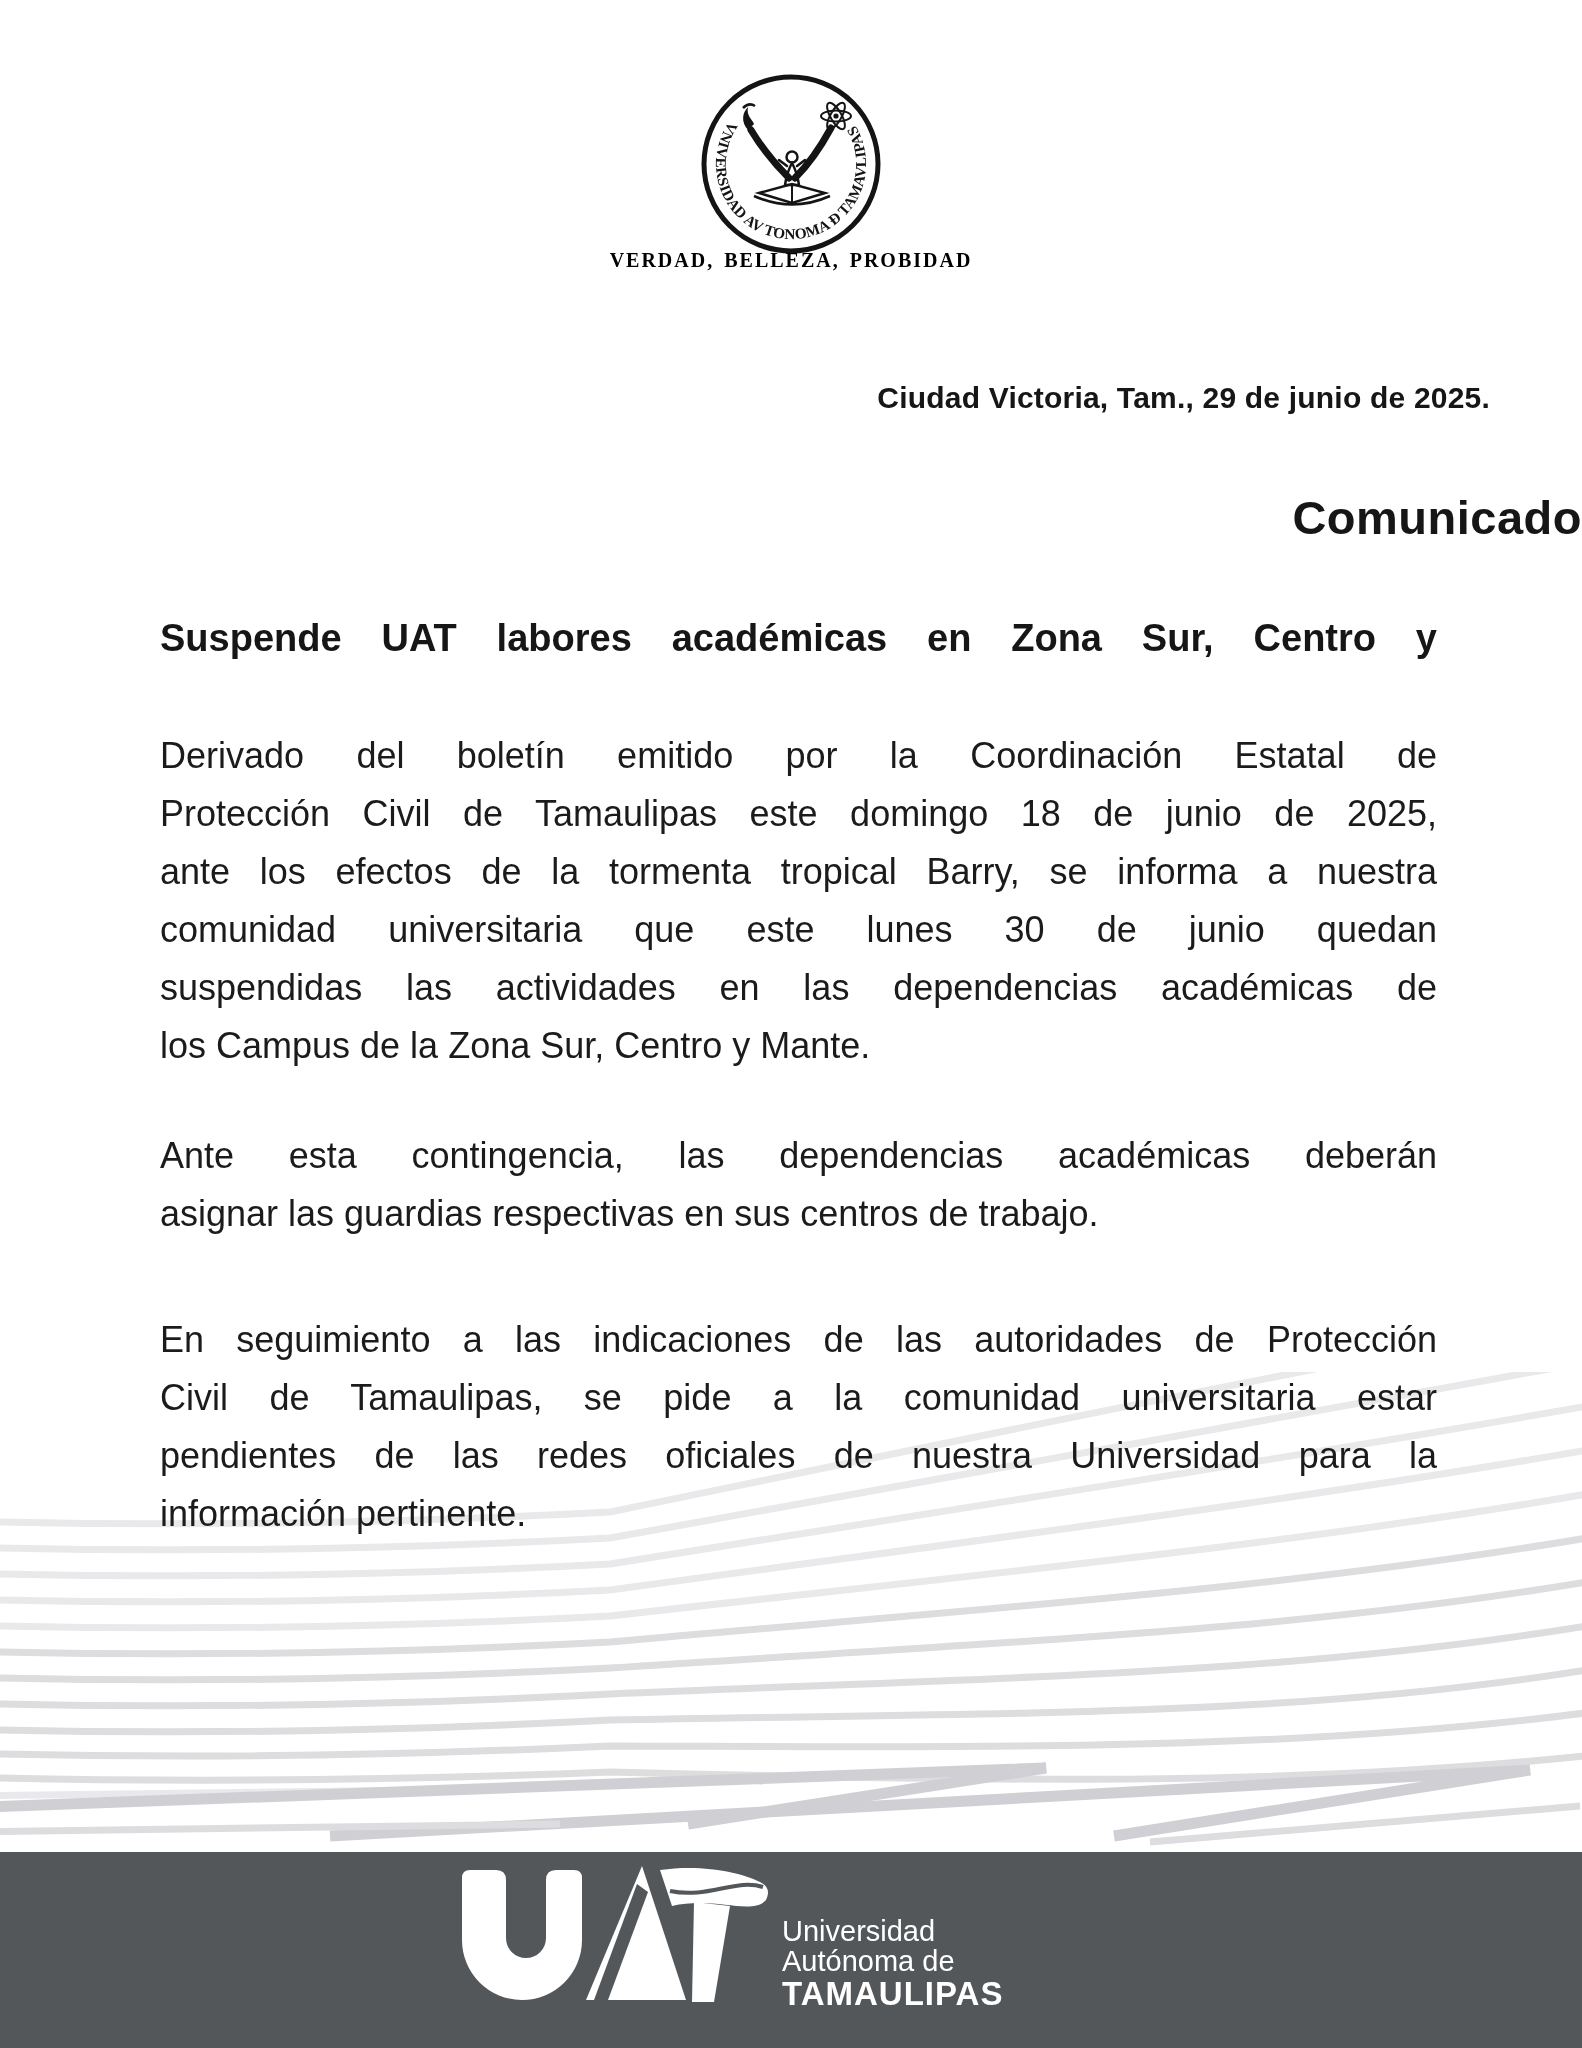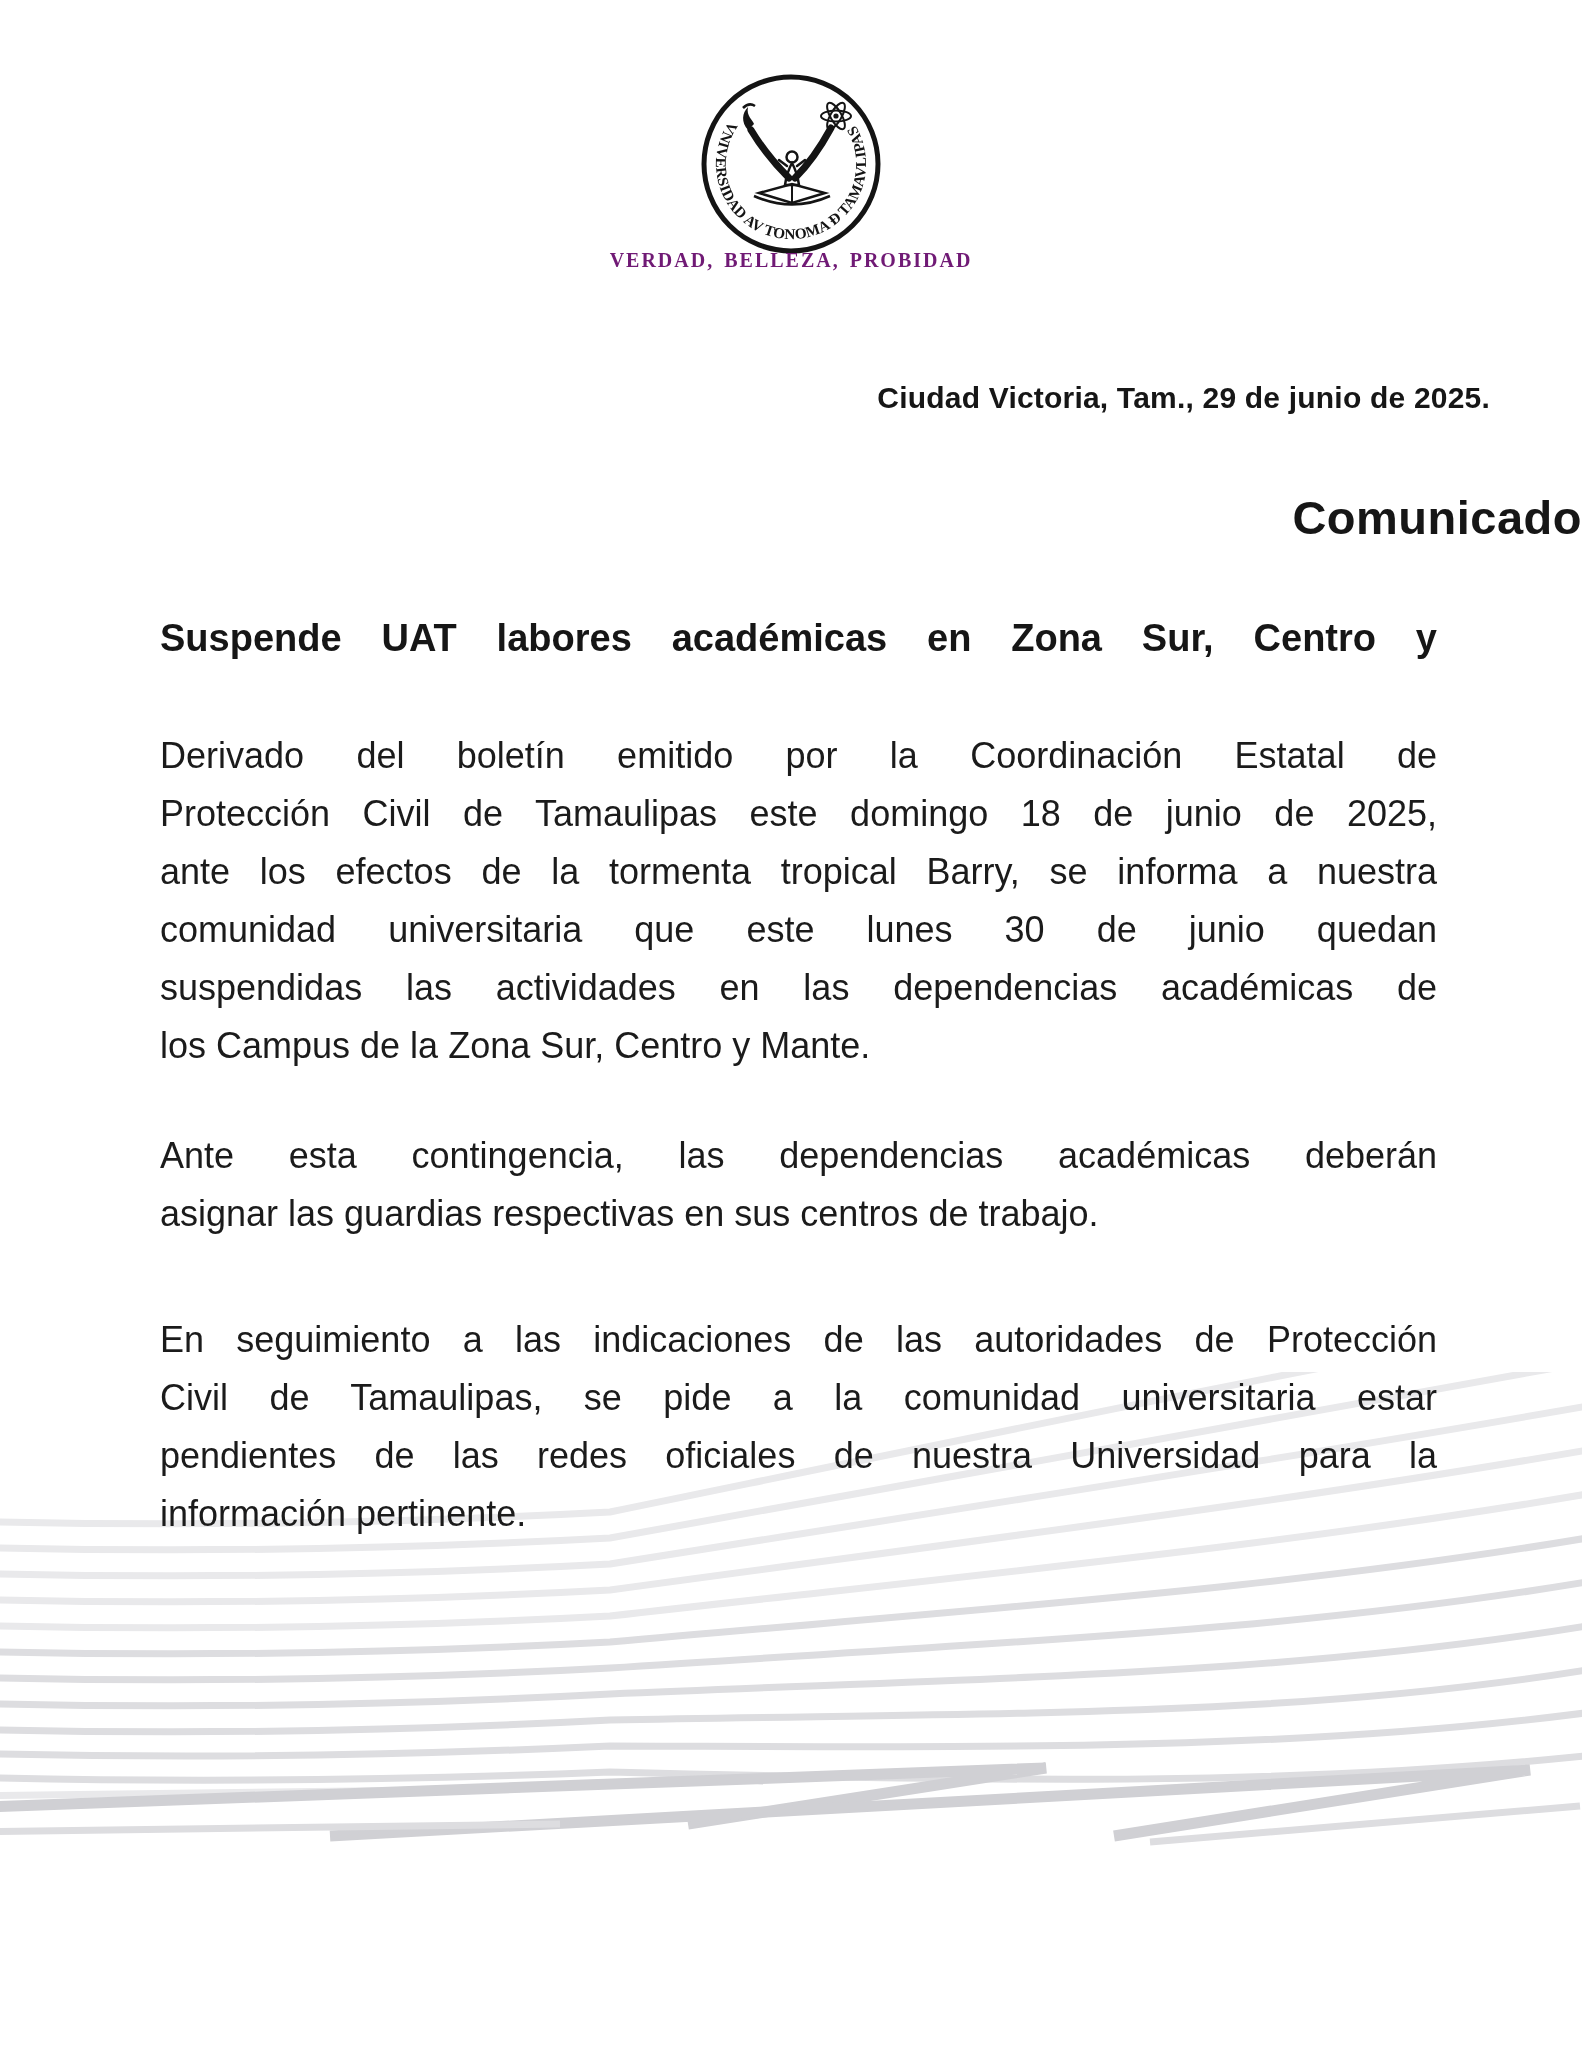--- a/index.html
+++ b/index.html
@@ -24,21 +24,21 @@
   }
   
   .wave-wrap{position:absolute;left:0;top:1372px;width:1582px;height:480px;z-index:1;}
   
   .seal{position:absolute;left:691px;top:64px;width:200px;height:200px;z-index:2;}
   .motto{
     position:absolute;left:0;top:249px;width:1582px;
     text-align:center;z-index:2;
     font-family:"Liberation Serif", serif;
     font-weight:700;font-size:20px;letter-spacing:2px;word-spacing:3px;
-    color:#701a75;
+    color:#000000;
   }
   .dateline{
     position:absolute;top:381px;right:92px;z-index:2;
     font-size:30px;font-weight:700;letter-spacing:.2px;
   }
   .doc-title{
     position:absolute;left:0;top:490px;width:1582px;z-index:2;
     text-align:right;font-size:47px;font-weight:700;letter-spacing:.5px;
   }
   .content{position:absolute;left:160px;top:610px;width:1277px;z-index:2;}
@@ -156,14 +156,32 @@
     <path class="w-mid" d="M1622 292 C1310 347 1000 340 610 348 C330 363 110 361 -40 357"></path>
     <path class="w-mid" d="M1622 336 C1310 380 1000 375 610 374 C330 387 110 385 -40 381"></path>
     <path class="w-mid" d="M1622 380 C1310 415 1000 410 610 400 C330 411 110 409 -40 405"></path>
     <path class="w-thin" d="M-40 424 L520 417"></path>
     <path class="w-chev" d="M-40 436 L1046 396 L688 452"></path>
     <path class="w-chev" d="M330 464 L1530 398 L1114 464"></path>
     <path class="w-mid" d="M-40 460 L560 452"></path>
     <path class="w-mid" d="M1150 470 L1580 434"></path>
   </svg>
 
+  <div class="footer">
+    <svg class="uat-logo" viewBox="0 0 320 140" aria-hidden="true">
+
+      <path fill="#ffffff" d="M 6 14 Q 6 6 14 6 L 40 6 Q 50 6 50 16 L 50 74 A 20 20 0 0 0 90 74 L 90 16 Q 90 6 100 6 L 118 6 Q 126 6 126 14 L 126 76 A 60 60 0 0 1 6 76 Z"></path>
+
+      <path fill="#ffffff" d="M 186 2 L 230 136 L 130 136 Z"></path>
+      <path fill="var(--footer-bg)" d="M 181 20 L 138 136 L 152 136 L 192 28 Z"></path>
+
+      <path fill="#ffffff" d="M 204 6 C 245 0 285 8 304 18 Q 316 24 310 36 C 296 52 258 32 216 42 L 204 6 Z"></path>
+      <path fill="none" stroke="var(--footer-bg)" stroke-width="4" d="M 214 27 C 252 35 280 14 307 23"></path>
+      <path fill="#ffffff" d="M 238 38 L 274 42 L 258 138 L 236 138 Z"></path>
+    </svg>
+    <div class="footer-org">
+      <div>Universidad</div>
+      <div>Autónoma de</div>
+      <div class="org-bold">TAMAULIPAS</div>
+    </div>
+  </div>
 
 </div>
 
 </body></html>

